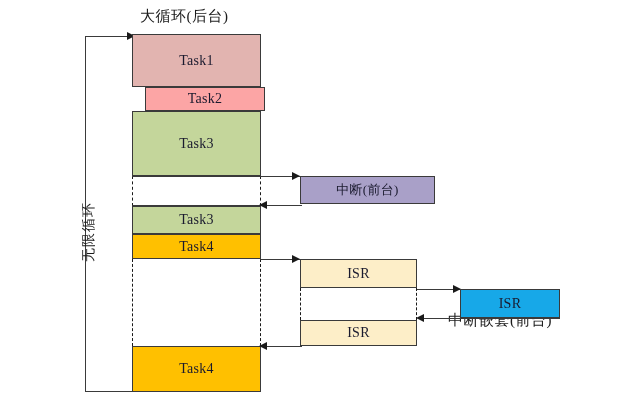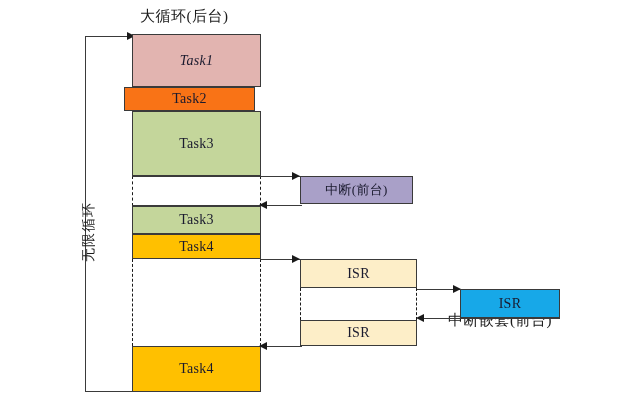--- a/index.html
+++ b/index.html
@@ -81,25 +81,25 @@
 
   <div class="label" style="left:448px; top:268px;margin-top:43px;">中断嵌套(前台)</div>
 
   <div class="line vline" style="left:85px; top:36px; height:356px;"></div>
   <div class="line hline" style="left:85px; top:36px; width:45px;"></div>
   <div class="line hline" style="left:85px; top:391px; width:47px;"></div>
   <div class="arrowhead arrow-right" style="left:127px; top:32px;"></div>
 
   <div class="vlabel" style="left:80px; top:262px;">无限循环</div>
 
-  <div class="box" style="left:132px; top:34px; width:129px; height:53px; background:#e2b4b0;font-style:italic;">
+  <div class="box" style="left:132px; top:34px; width:129px; height:53px; background:#e2b4b0;">
     <span>Task1</span>
   </div>
 
-  <div class="box" style="left:124px; top:87px; width:131px; height:24px; background:#f97316;">
+  <div class="box" style="left:145px; top:87px; width:120px; height:24px; background:#fca5a5;">
     <span>Task2</span>
   </div>
 
   <div class="box" style="left:132px; top:111px; width:129px; height:65px; background:#c4d69b;">
     <span>Task3</span>
   </div>
 
   <div class="box" style="left:132px; top:206px; width:129px; height:28px; background:#c4d69b;">
     <span>Task3</span>
   </div>
@@ -120,21 +120,21 @@
 
   <div class="line hline" style="left:132px; top:176px; width:129px;"></div>
   <div class="line hline" style="left:132px; top:205px; width:129px;"></div>
 
   <div class="line hline" style="left:260px; top:176px; width:40px;"></div>
   <div class="arrowhead arrow-right" style="left:292px; top:172px;"></div>
 
   <div class="line hline" style="left:262px; top:205px; width:40px;"></div>
   <div class="arrowhead arrow-left" style="left:259px; top:201px;"></div>
 
-  <div class="box" style="left:300px; top:176px; width:113px; height:28px; background:#a9a0c8; font-size:13px;">
+  <div class="box" style="left:300px; top:176px; width:135px; height:28px; background:#a9a0c8; font-size:13px;">
     <span>中断(前台)</span>
   </div>
 
   <div class="line hline" style="left:260px; top:259px; width:40px;"></div>
   <div class="arrowhead arrow-right" style="left:292px; top:255px;"></div>
 
   <div class="box" style="left:300px; top:259px; width:117px; height:29px; background:#fdeec8;">
     <span>ISR</span>
   </div>
 

